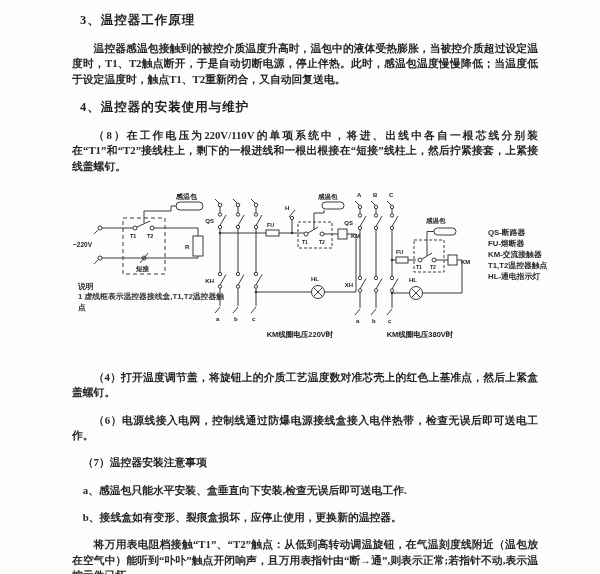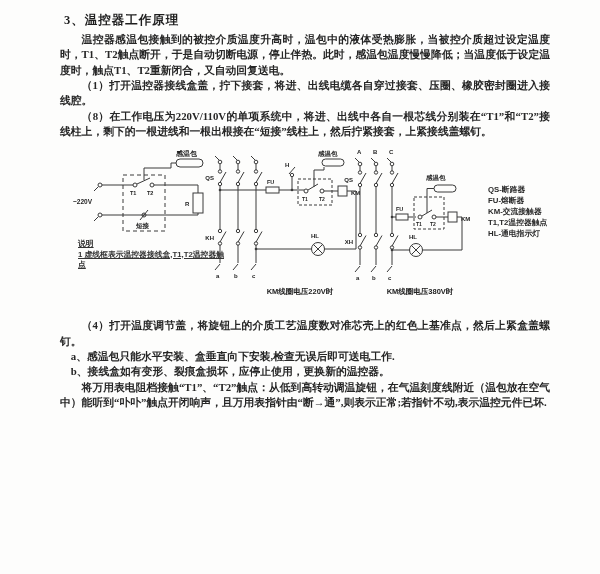--- a/index.html
+++ b/index.html
@@ -2,51 +2,50 @@
 <html><head>
 <meta charset="utf-8">
 <style>
   html,body{margin:0;padding:0;}
   body{
     width:600px;height:574px;background:#fdfdfc;
     font-family:"Liberation Serif","DejaVu Serif",serif;
     color:#1e1e1e;overflow:hidden;
   }
   .page{padding:8px 50px 6px 60px;width:490px;}
-  .h{font-size:12.5px;font-weight:bold;margin:4px 0 3px 4px;letter-spacing:1px;}
-  p.para{font-size:10.8px;line-height:1.42;margin:0;text-align:justify;font-weight:bold;color:#262626;}
+  .h{font-size:12.5px;font-weight:bold;margin:4px 0 3px 20px;letter-spacing:1px;}
+  p.para{font-size:10.8px;line-height:1.42;margin:12px;text-align:justify;font-weight:bold;color:#262626;}
   .ind2{text-indent:2em;}
   .ind1{text-indent:1em;}
   .ind0{text-indent:0;}
   .diagram{position:relative;width:490px;height:172px;margin:4px 0 3px 8px;}
   .circ{position:absolute;left:0;top:0;}
   .circ line,.circ rect,.circ circle,.circ polyline{stroke:#3a3a3a;fill:none;stroke-width:1;}
   .circ circle.node{fill:#3a3a3a;stroke:none;}
   .circ text{fill:#222;stroke:none;font-family:"Liberation Sans","DejaVu Sans",sans-serif;font-weight:bold;}
   .notes{
     position:absolute;left:10px;top:96px;width:152px;
     font-size:7.8px;line-height:1.32;color:#333;font-weight:bold;
     font-family:"Liberation Sans","DejaVu Sans",sans-serif;
-    text-decoration:underline;
   }
   .legend{
     position:absolute;left:420px;top:42px;width:88px;
     font-size:7.8px;line-height:1.4;color:#2a2a2a;font-weight:bold;
     font-family:"Liberation Sans","DejaVu Sans",sans-serif;
   }
 </style>
 </head>
 <body>
 
 <div class="page">
 
   <div class="h">3、温控器工作原理</div>
   <p class="para ind2">温控器感温包接触到的被控介质温度升高时，温包中的液体受热膨胀，当被控介质超过设定温度时，T1、T2触点断开，于是自动切断电源，停止伴热。此时，感温包温度慢慢降低；当温度低于设定温度时，触点T1、T2重新闭合，又自动回复送电。</p>
 
-  <p class="para ind2">（1）打开温控器接线盒盖，拧下接套，将进、出线电缆各自穿过接套、压圈、橡胶密封圈进入接线腔。</p>
+  <div class="h">4、温控器的安装使用与维护</div>
   <p class="para ind2">（8）在工作电压为220V/110V的单项系统中，将进、出线中各自一根芯线分别装在“T1”和“T2”接线柱上，剩下的一根进线和一根出根接在“短接”线柱上，然后拧紧接套，上紧接线盖螺钉。</p>
 
   <div class="diagram">
     <svg class="circ" width="490" height="160" viewBox="0 0 490 160">
 
       <g>
         <text x="108" y="13" font-size="7">感温包</text>
         <rect x="108" y="16" width="27" height="8" rx="4"></rect>
         <polyline points="76,37 76,25 103,25 103,20 108,20"></polyline>
 
@@ -255,17 +254,19 @@
     <div class="legend">
       <div>QS-断路器</div>
       <div>FU-熔断器</div>
       <div>KM-交流接触器</div>
       <div>T1,T2温控器触点</div>
       <div>HL-通电指示灯</div>
     </div>
   </div>
 
   <p class="para ind2">（4）打开温度调节盖，将旋钮上的介质工艺温度数对准芯壳上的红色上基准点，然后上紧盒盖螺钉。</p>
+  <p class="para ind2">（6）电源线接入电网，控制线通过防爆电源接线盒接入电伴热带，检查无误后即可送电工作。</p>
+  <p class="para ind1">（7）温控器安装注意事项</p>
   <p class="para ind1">a、感温包只能水平安装、盒垂直向下安装,检查无误后即可送电工作.</p>
   <p class="para ind1">b、接线盒如有变形、裂痕盒损坏，应停止使用，更换新的温控器。</p>
   <p class="para ind2">将万用表电阻档接触“T1”、“T2”触点：从低到高转动调温旋钮，在气温刻度线附近（温包放在空气中）能听到“卟卟”触点开闭响声，且万用表指针由“断→通”,则表示正常;若指针不动,表示温控元件已坏.</p>
 
 </div>
 
 </body></html>

